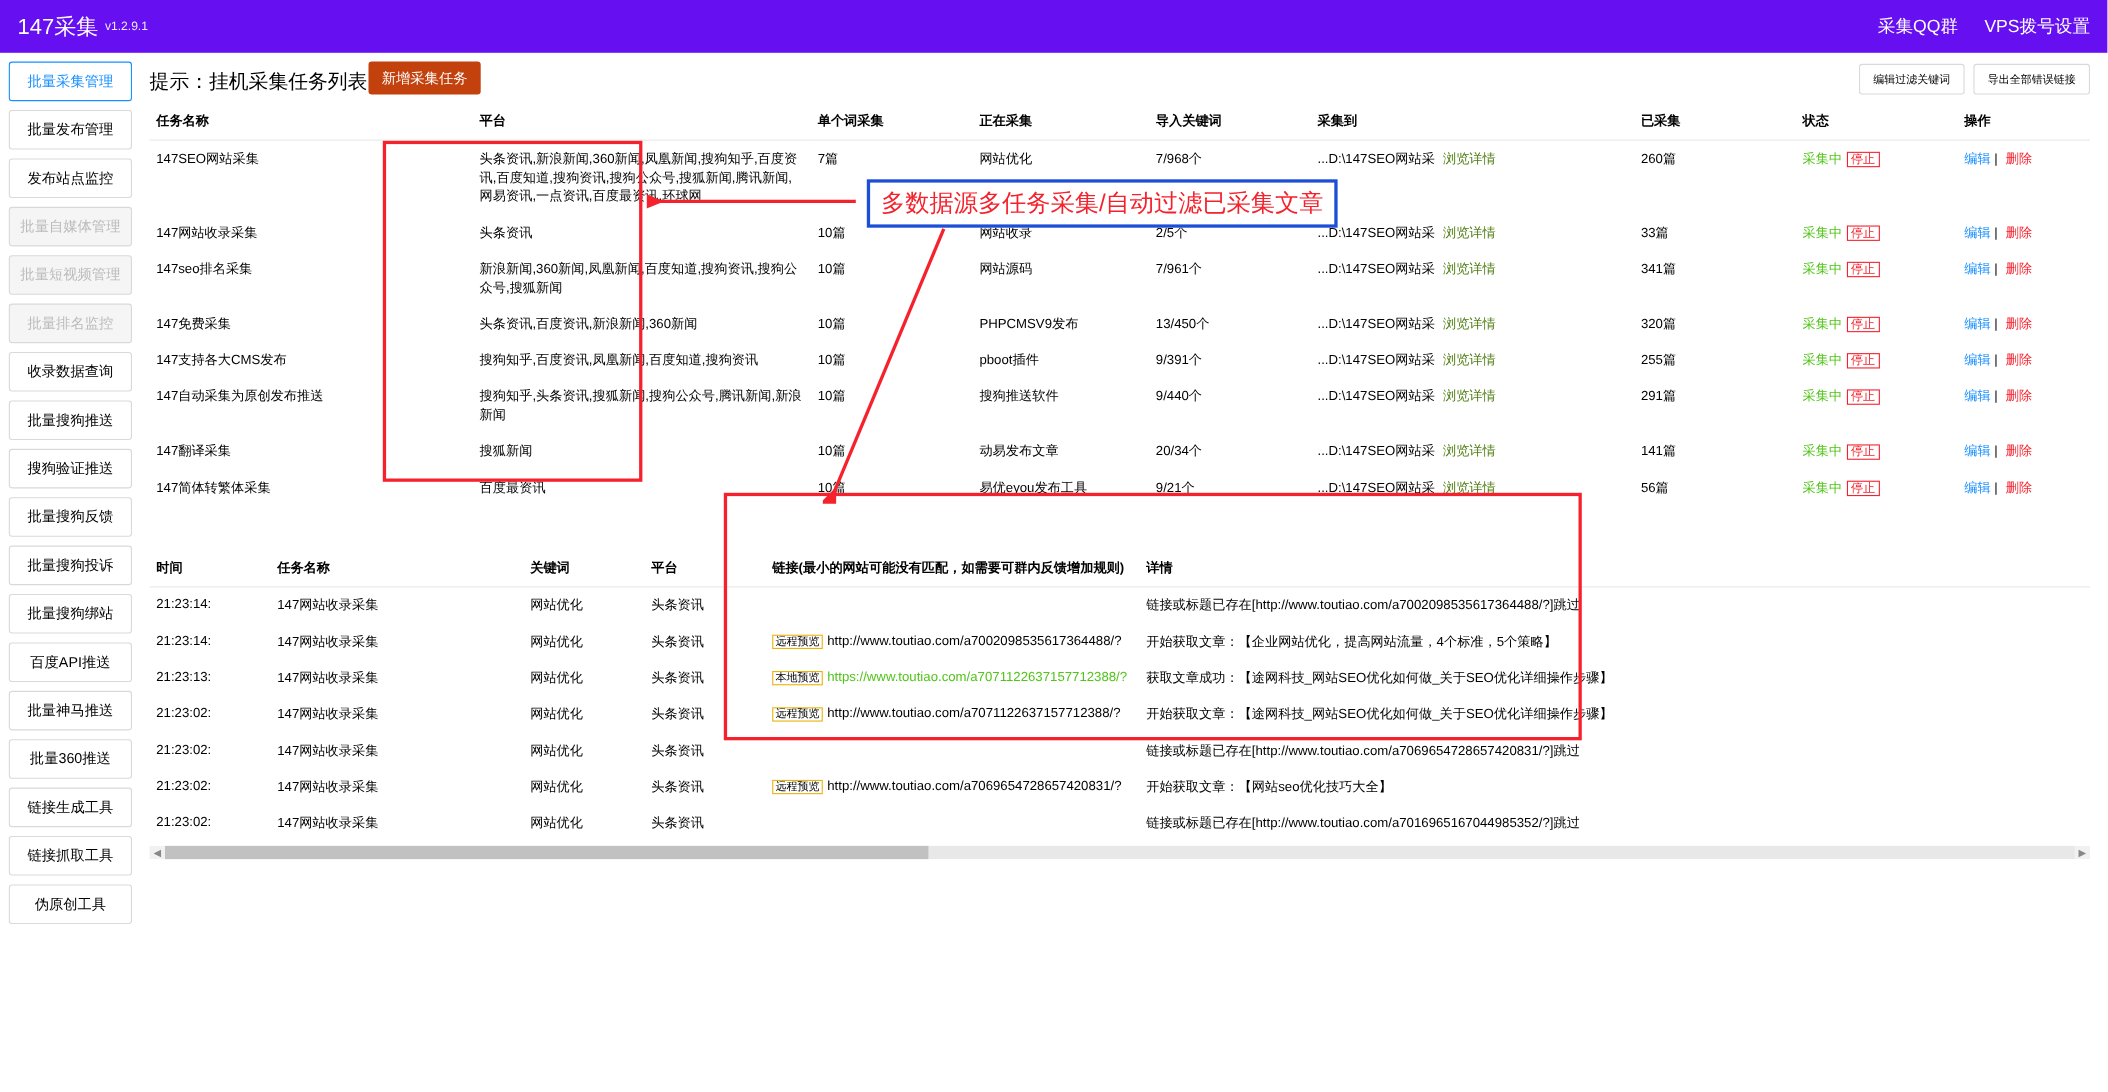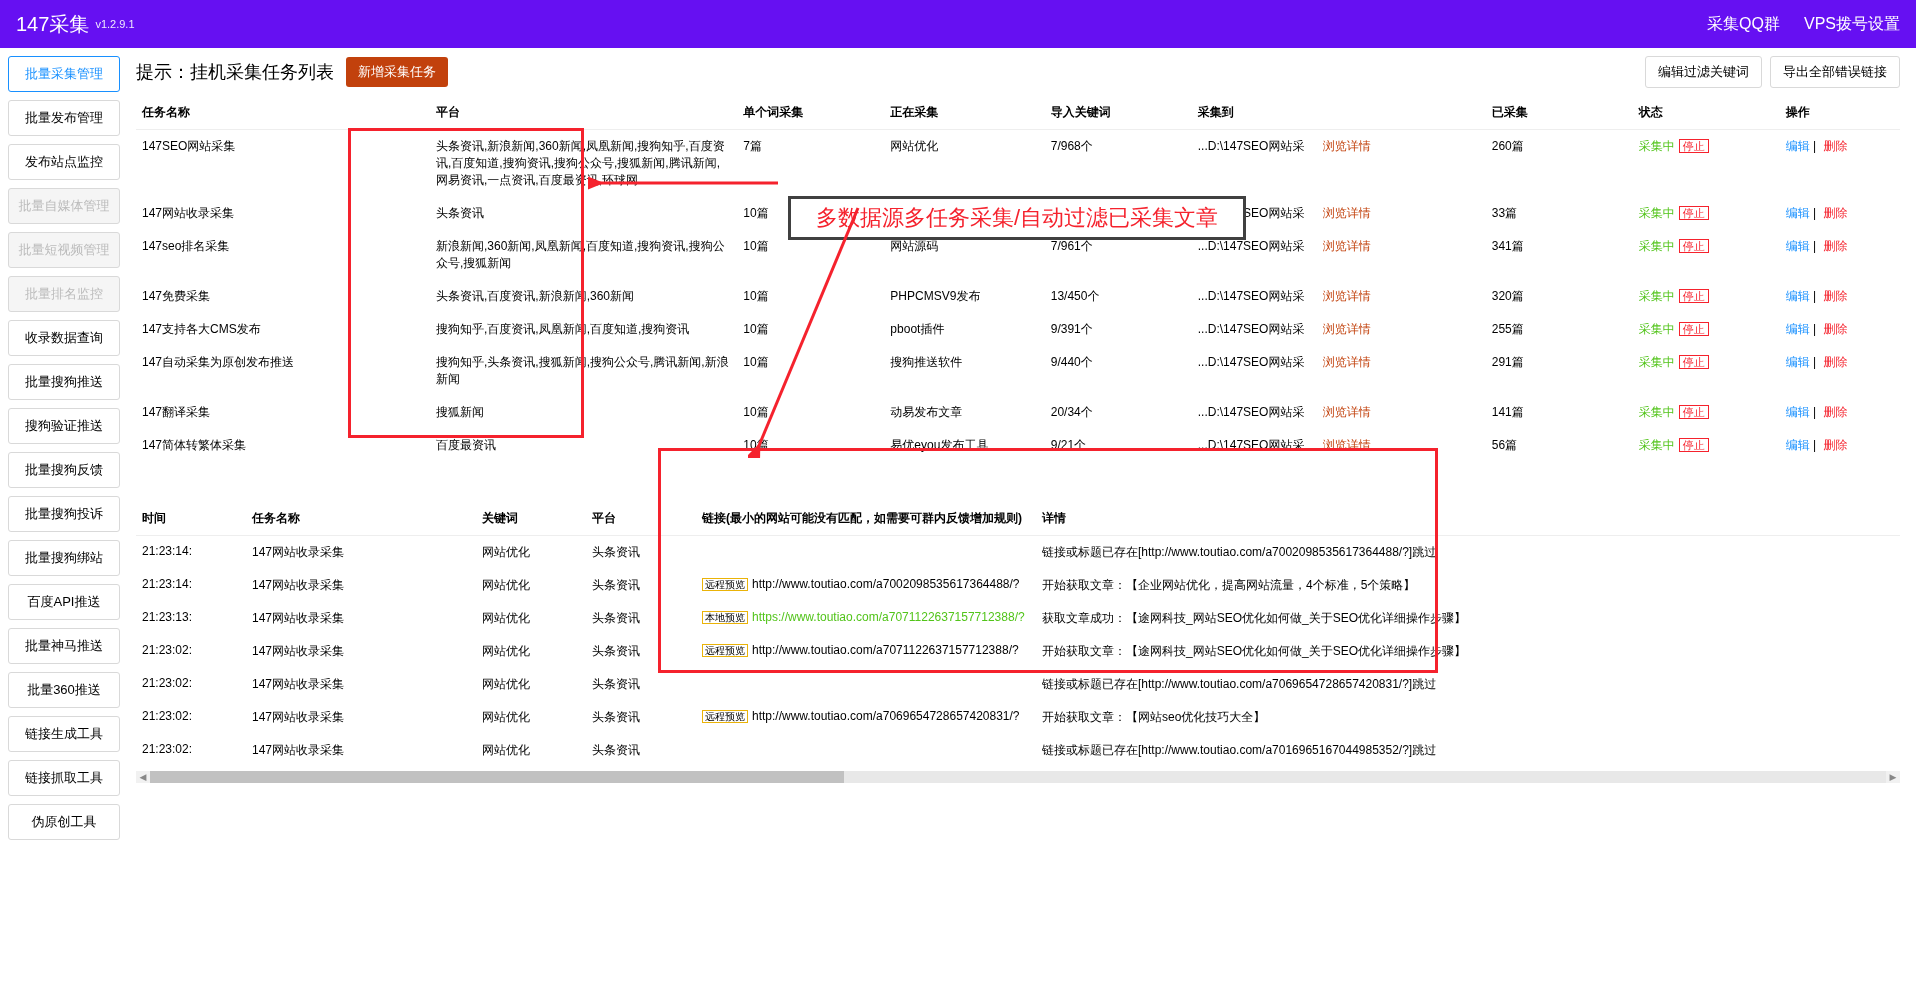--- a/index.html
+++ b/index.html
@@ -9,30 +9,30 @@
 .header .title { font-size: 20px; font-weight: 500; }
 .header .version { font-size: 11px; opacity: 0.9; }
 .header .right { display: flex; gap: 24px; font-size: 16px; }
 .header .right span { cursor: pointer; }
 .layout { display: flex; }
 .sidebar { width: 128px; padding: 8px; display: flex; flex-direction: column; gap: 8px; }
 .sidebar .nav-item { border: 1px solid #d9d9d9; border-radius: 3px; padding: 8px 4px; text-align: center; font-size: 13px; background: #fff; cursor: pointer; }
 .sidebar .nav-item.active { color: #1890ff; border-color: #1890ff; }
 .sidebar .nav-item.disabled { color: #bbb; background: #f5f5f5; }
 .main { flex: 1; padding: 8px 16px 8px 8px; position: relative; }
-.toolbar { display: flex; align-items: center; gap: 12px; margin-bottom: 8px; }
+.toolbar { display: flex; align-items: flex-end; gap: 1px; margin-bottom: 8px; }
 .toolbar .hint { font-size: 18px; }
 .btn-primary { background: #c2410c; color: #fff; border: none; padding: 6px 12px; border-radius: 3px; cursor: pointer; font-size: 13px; }
-.btn-outline { background: #fff; border: 1px solid #d9d9d9; padding: 6px 12px; border-radius: 3px; cursor: pointer; font-size: 13px; }
+.btn-outline { background: #fff; border: 1px solid #d9d9d9; padding: 6px 12px; border-radius: 3px; cursor: pointer; font-size: 10px; }
 .toolbar-right { margin-left: auto; display: flex; gap: 8px; }
 table { width: 100%; border-collapse: collapse; }
 th, td { text-align: left; padding: 8px 6px; font-size: 12px; vertical-align: top; }
 th { font-weight: 600; border-bottom: 1px solid #eee; margin-left: 12px; }
 .collecting { color: #52c41a; }
-.browse-link { color: #c2410c; margin-left: 15px; cursor: pointer; }
+.browse-link { color: #4d7c0f; margin-left: 4px; cursor: pointer; }
 .stop-btn { color: #f5222d; border: 1px solid #f5222d; padding: 0 3px; font-size: 11px; cursor: pointer; margin-left: 4px; }
 .action-edit { color: #1890ff; cursor: pointer; }
 .action-del { color: #f5222d; cursor: pointer; margin-left: 4px; }
 .top-table th:nth-child(1), .top-table td:nth-child(1) { width: 220px; }
 .top-table th:nth-child(2), .top-table td:nth-child(2) { width: 230px; }
 .top-table th:nth-child(3), .top-table td:nth-child(3) { width: 110px; }
 .top-table th:nth-child(4), .top-table td:nth-child(4) { width: 120px; }
 .top-table th:nth-child(5), .top-table td:nth-child(5) { width: 110px; }
 .top-table th:nth-child(6), .top-table td:nth-child(6) { width: 220px; }
 .top-table th:nth-child(7), .top-table td:nth-child(7) { width: 110px; }
@@ -40,21 +40,21 @@
 .top-table th:nth-child(9), .top-table td:nth-child(9) { width: 90px; }
 .log-panel { margin-top: 40px; }
 .log-panel th:nth-child(1), .log-panel td:nth-child(1) { width: 110px; }
 .log-panel th:nth-child(2), .log-panel td:nth-child(2) { width: 230px; }
 .log-panel th:nth-child(3), .log-panel td:nth-child(3) { width: 110px; }
 .log-panel th:nth-child(4), .log-panel td:nth-child(4) { width: 110px; }
 .log-panel th:nth-child(5), .log-panel td:nth-child(5) { width: 340px; }
 .remote-tag { border: 1px solid #eab308; padding: 0 2px; font-size: 10px; margin-right: 4px; }
 .local-tag { color: #52c41a; }
 .annotation-box { position: absolute; border: 3px solid #f5222d; pointer-events: none; }
-.annotation-text { position: absolute; color: #f5222d; font-size: 22px; font-weight: 500; pointer-events: none; border: 3px solid #404040; background: #fff; padding: 4px 25px; margin-top: 33px; }
+.annotation-text { position: absolute; color: #f5222d; font-size: 22px; font-weight: 500; pointer-events: none; border: 3px solid #1d4ed8; background: #fff; padding: 4px 10px; }
 .arrow { position: absolute; pointer-events: none; }
 .scrollbar-bottom { height: 12px; background: #f1f1f1; display: flex; align-items: center; margin-top: 4px; }
 .scrollbar-track { flex: 1; height: 12px; background: #e8e8e8; position: relative; }
 .scrollbar-thumb { position: absolute; left: 0; width: 40%; height: 100%; background: #c1c1c1; }
 .scrollbar-btn { width: 14px; height: 12px; display: flex; align-items: center; justify-content: center; color: #888; font-size: 9px; cursor: pointer; }
 .watermark { position: absolute; right: 12px; bottom: -16px; color: #bbb; font-size: 12px; }
 </style>
 </head>
 <body>
 

